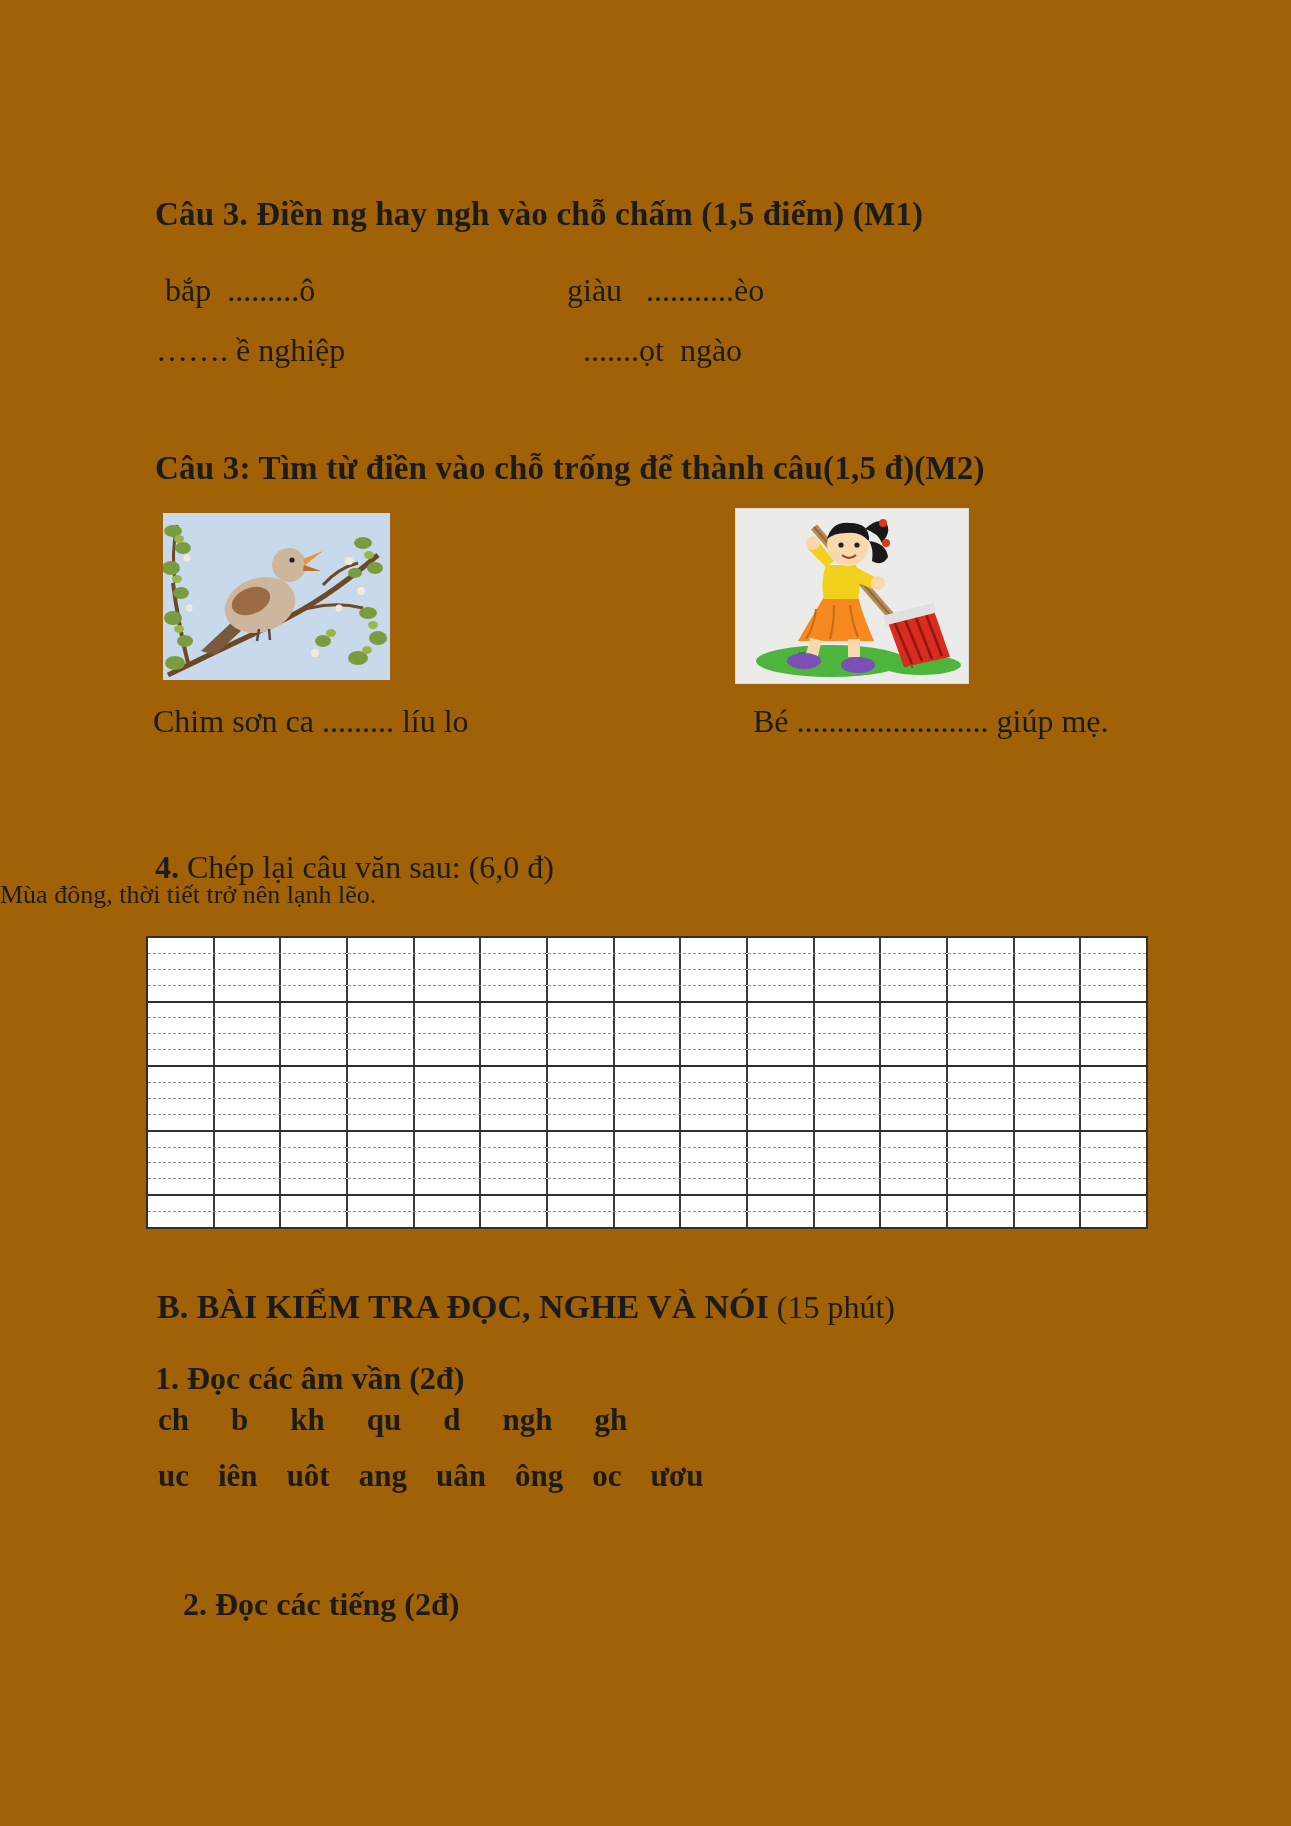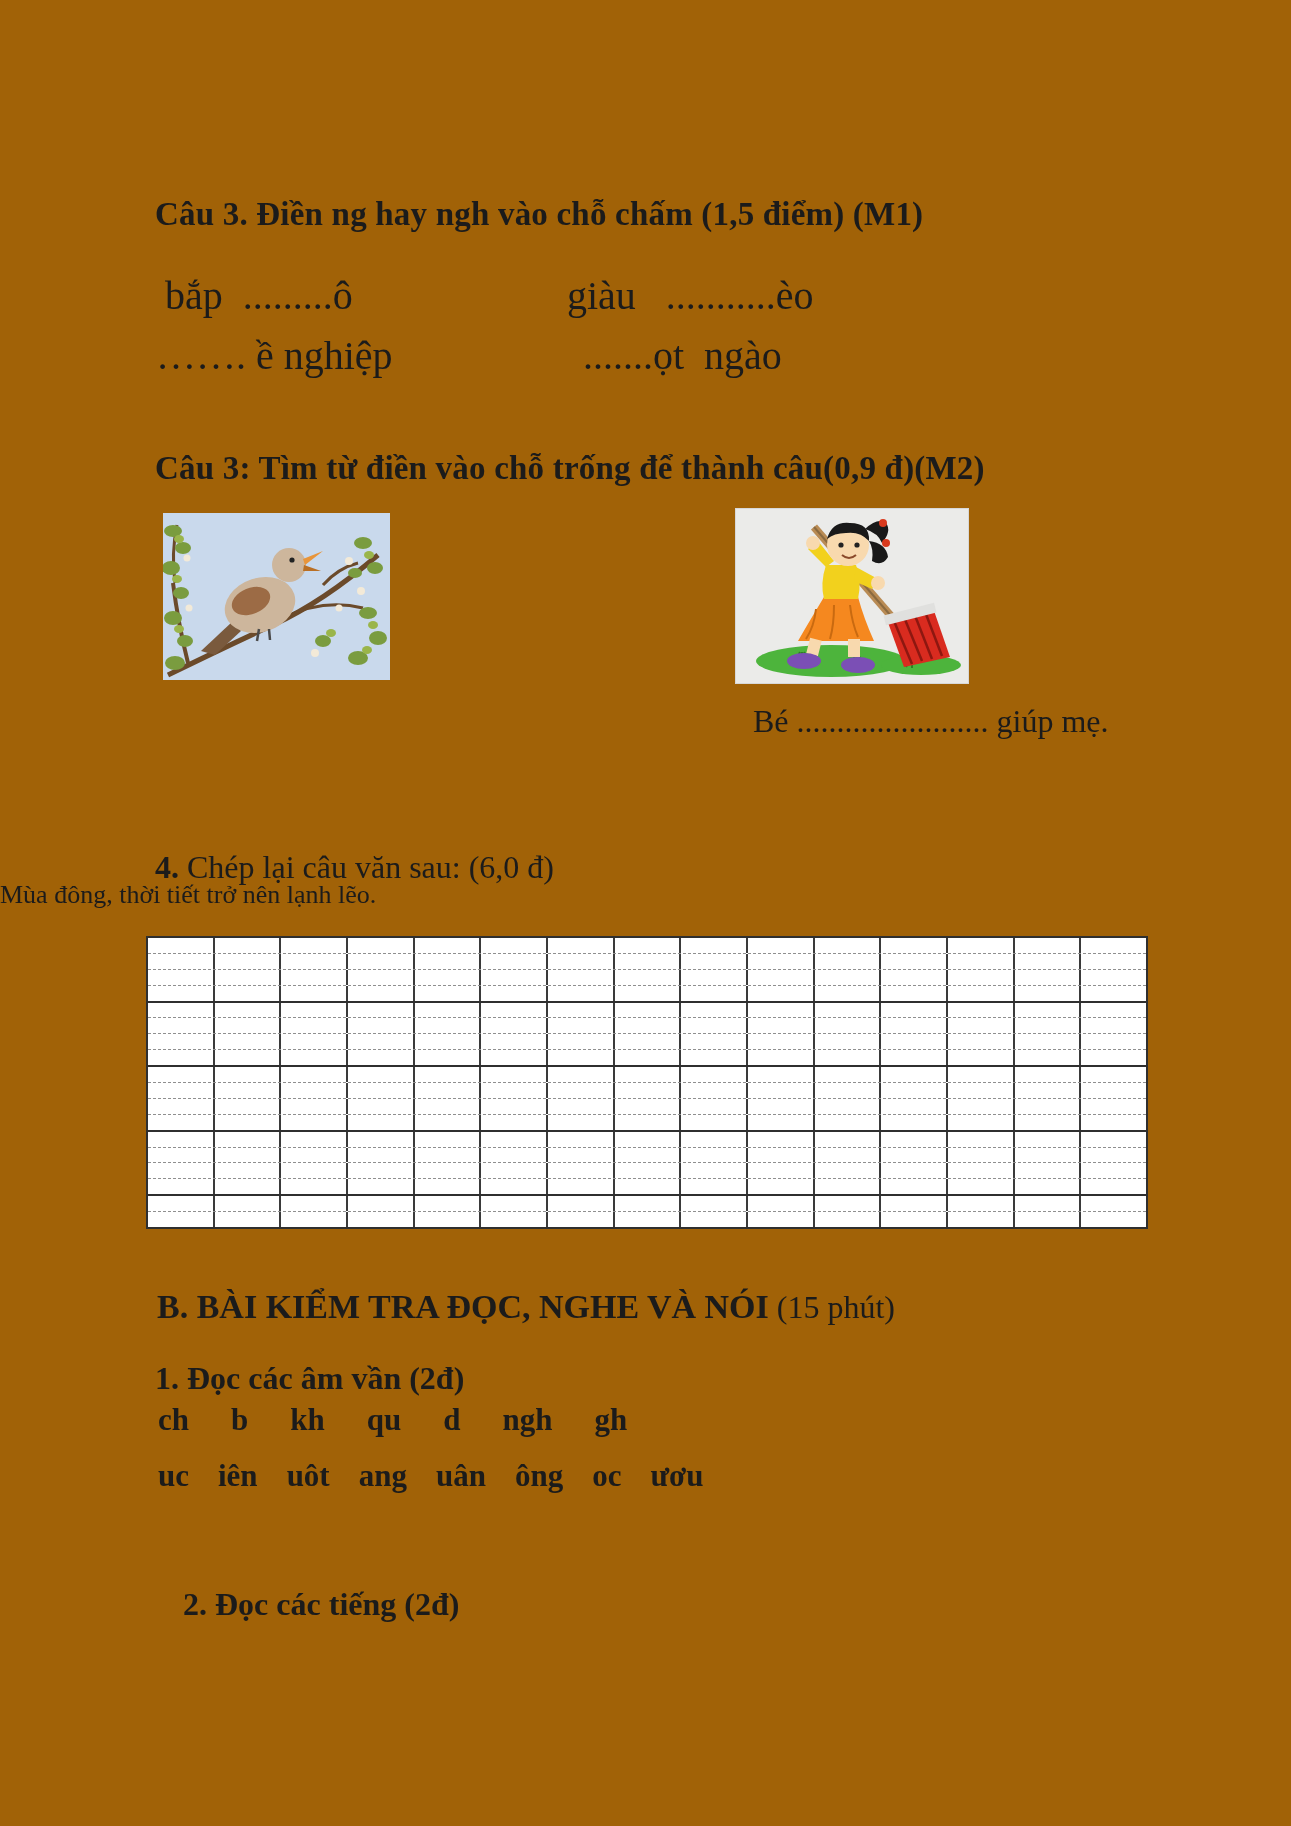--- a/index.html
+++ b/index.html
@@ -7,21 +7,21 @@
     position:relative;
     width:1291px;
     height:1826px;
     background:#a16207;
     font-family:"Liberation Serif", serif;
     color:#1b1b1b;
     overflow:hidden;
   }
   .abs { position:absolute; }
   .h-bold { font-weight:bold; font-size:33px; letter-spacing:0.2px; }
-  .blank-line { white-space:pre; font-size:40px; }
+  .blank-line { white-space:pre; font-size:32px; }
   .caption { font-size:32px; }
   .q4-num { font-weight:bold; font-size:32px; }
   .q4-rest { font-size:32px; }
   .copy-sentence { width:100%; text-align:left; font-weight:normal; font-size:26px; }
   .b-head-main { font-weight:bold; font-size:34px; }
   .b-head-suffix { font-weight:normal; font-size:32px; }
   .sub-head { font-weight:bold; font-size:32px; }
   .letter-row { display:flex; align-items:baseline; font-weight:bold; font-size:31px; }
   .letter-row1 { gap:42px; }
   .letter-row2 { gap:29px; }
@@ -50,21 +50,21 @@
 
 <div class="page">
 
   <div class="abs h-bold" style="left:155px; top:196px;">Câu 3. Điền ng hay ngh vào chỗ chấm (1,5 điểm) (M1)</div>
 
   <div class="abs blank-line" style="left:165px; top:272px;">bắp  .........ô</div>
   <div class="abs blank-line" style="left:567px; top:272px;">giàu   ...........èo</div>
   <div class="abs blank-line" style="left:156px; top:332px;">……. ề nghiệp</div>
   <div class="abs blank-line" style="left:567px; top:332px;margin-left:16px;">.......ọt  ngào</div>
 
-  <div class="abs h-bold" style="left:155px; top:450px;">Câu 3: Tìm từ điền vào chỗ trống để thành câu(0,9 đ)(M2)</div>
+  <div class="abs h-bold" style="left:155px; top:450px;">Câu 3: Tìm từ điền vào chỗ trống để thành câu(1,5 đ)(M2)</div>
 
   <svg class="abs pic" style="left:163px; top:513px;" width="227" height="167" viewBox="0 0 227 167">
     <rect x="0" y="0" width="227" height="167" fill="#c9d9ec"></rect>
 
     <path d="M5,162 Q60,135 110,112 T215,42" stroke="#6b4a2a" stroke-width="5" fill="none"></path>
     <path d="M120,105 Q160,85 200,95" stroke="#6b4a2a" stroke-width="3" fill="none"></path>
     <path d="M160,72 Q175,55 195,50" stroke="#6b4a2a" stroke-width="3" fill="none"></path>
     <path d="M25,150 Q15,110 10,70" stroke="#6b4a2a" stroke-width="4" fill="none"></path>
     <path d="M12,70 Q8,40 14,12" stroke="#6b4a2a" stroke-width="3" fill="none"></path>
 
@@ -158,20 +158,21 @@
     <circle cx="105" cy="36" r="2.6" fill="#222222"></circle>
     <circle cx="121" cy="36" r="2.6" fill="#222222"></circle>
     <path d="M106,46 Q113,52 120,46" stroke="#8a4a2a" stroke-width="2" fill="none"></path>
 
     <rect x="72" y="130" width="12" height="16" fill="#f8d9ae" transform="rotate(14 78 138)"></rect>
     <rect x="112" y="130" width="12" height="18" fill="#f8d9ae"></rect>
     <ellipse cx="68" cy="152" rx="17" ry="8" fill="#7b4fb5"></ellipse>
     <ellipse cx="122" cy="156" rx="17" ry="8" fill="#7b4fb5"></ellipse>
   </svg>
 
+  <div class="abs caption" style="left:153px; top:703px;">Chim sơn ca ......... líu lo</div>
   <div class="abs caption" style="left:753px; top:703px;">Bé ........................ giúp mẹ.</div>
 
   <div class="abs" style="left:155px; top:824px;margin-top:25px;">
     <span class="q4-num">4.</span><span class="q4-rest"> Chép lại câu văn sau: (6,0 đ)</span>
   </div>
   <div class="abs copy-sentence" style="left:0px; top:880px;">Mùa đông, thời tiết trở nên lạnh lẽo.</div>
 
   <div class="wg">
       <div class="wg-row">
         <div class="wg-cell"></div>

